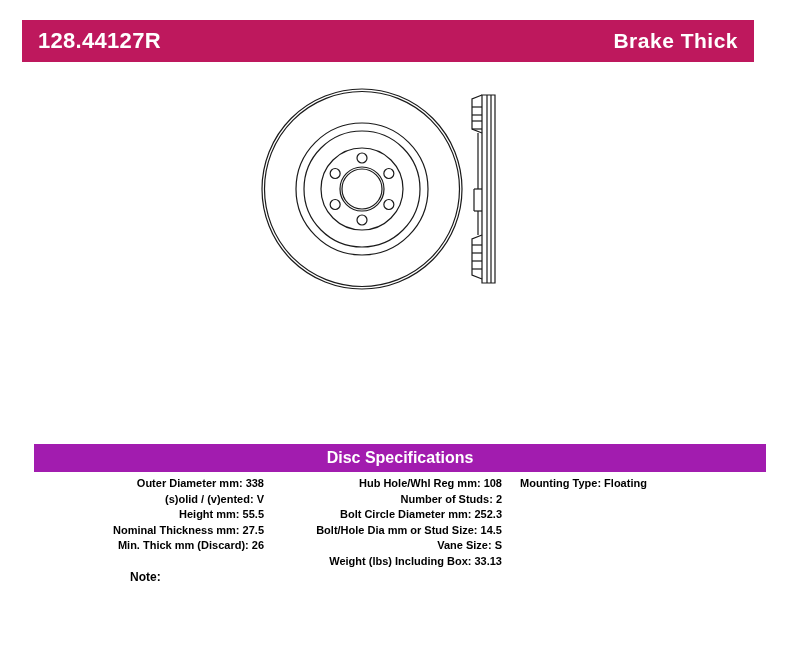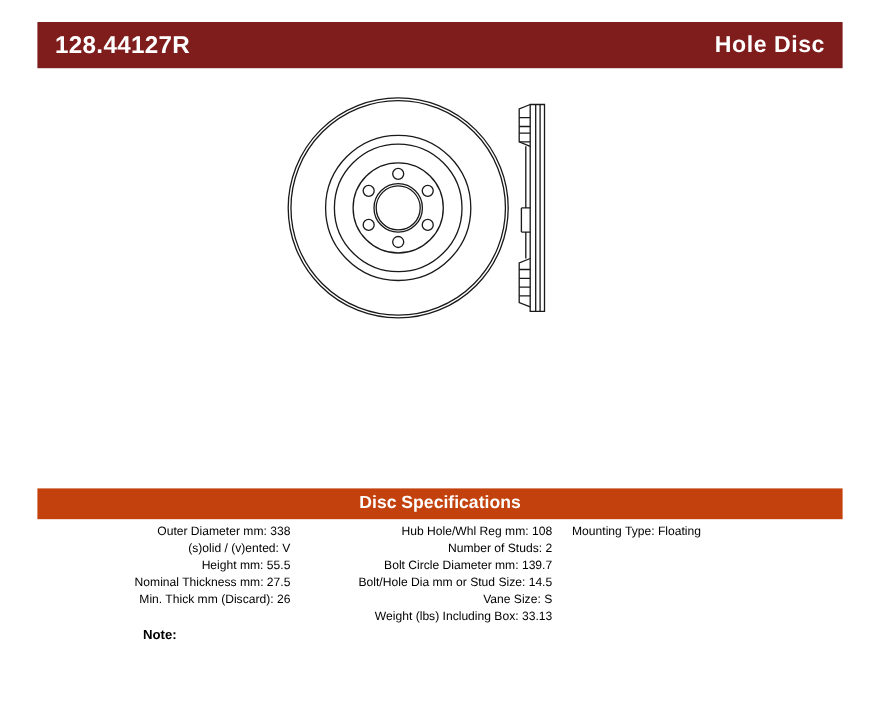--- a/index.html
+++ b/index.html
@@ -19,25 +19,25 @@
   .page {
     position: absolute;
     left: 0; top: 0;
     width: 800px;
     height: 655px;
   }
 
   
   .header-bar {
     position: absolute;
-    left: 34px;
+    left: 22px;
     top: 20px;
     width: 732px;
     height: 42px;
-    background: #7f1d1d;
+    background: #be185d;
     display: flex;
     align-items: center;
     justify-content: space-between;
     box-sizing: border-box;
     padding: 0 16px;
     text-align: right;
   }
   .header-part {
     color: #ffffff;
     font-size: 22px;
@@ -60,21 +60,21 @@
     height: 220px;
   }
 
   
   .spec-bar {
     position: absolute;
     left: 34px;
     top: 444px;
     width: 732px;
     height: 28px;
-    background: #c2410c;
+    background: #a21caf;
     display: flex;
     align-items: center;
     justify-content: center;
   }
   .spec-bar-title {
     color: #ffffff;
     font-size: 16px;
     font-weight: bold;
   }
 
@@ -82,21 +82,21 @@
   .specs {
     position: absolute;
     left: 34px;
     top: 476px;
     width: 732px;
     height: 110px;
   }
   .col {
     position: absolute;
     font-size: 11px;
-    font-weight: normal;
+    font-weight: bold;
     line-height: 15.5px;
   }
   .col-left {
     left: 0;
     top: 0;
     width: 230px;
     text-align: right;
   }
   .col-mid {
     left: 238px;
@@ -123,21 +123,21 @@
     margin-left: 36px;
   }
 </style>
 </head>
 <body>
 
 <div class="page">
 
   <div class="header-bar">
     <div class="header-part">128.44127R</div>
-    <div class="header-title">Hole Disc</div>
+    <div class="header-title">Brake Thick</div>
   </div>
 
   <div class="drawing">
     <svg width="300" height="220" viewBox="0 0 300 220" xmlns="http://www.w3.org/2000/svg">
       <g fill="none" stroke="#1a1a1a" stroke-width="1.2">
 
         <circle cx="112" cy="104" r="100"></circle>
         <circle cx="112" cy="104" r="97.5"></circle>
 
         <circle cx="112" cy="104" r="66"></circle>
@@ -193,21 +193,21 @@
       <div class="spec-line">Outer Diameter mm: 338</div>
       <div class="spec-line">(s)olid / (v)ented: V</div>
       <div class="spec-line">Height mm: 55.5</div>
       <div class="spec-line">Nominal Thickness mm: 27.5</div>
       <div class="spec-line">Min. Thick mm (Discard): 26</div>
     </div>
 
     <div class="col col-mid">
       <div class="spec-line">Hub Hole/Whl Reg mm: 108</div>
       <div class="spec-line">Number of Studs: 2</div>
-      <div class="spec-line">Bolt Circle Diameter mm: 139.7</div>
+      <div class="spec-line">Bolt Circle Diameter mm: 252.3</div>
       <div class="spec-line">Bolt/Hole Dia mm or Stud Size: 14.5</div>
       <div class="spec-line">Vane Size: S</div>
       <div class="spec-line">Weight (lbs) Including Box: 33.13</div>
     </div>
 
     <div class="col col-right">
       <div class="spec-line">Mounting Type: Floating</div>
     </div>
   </div>
 

